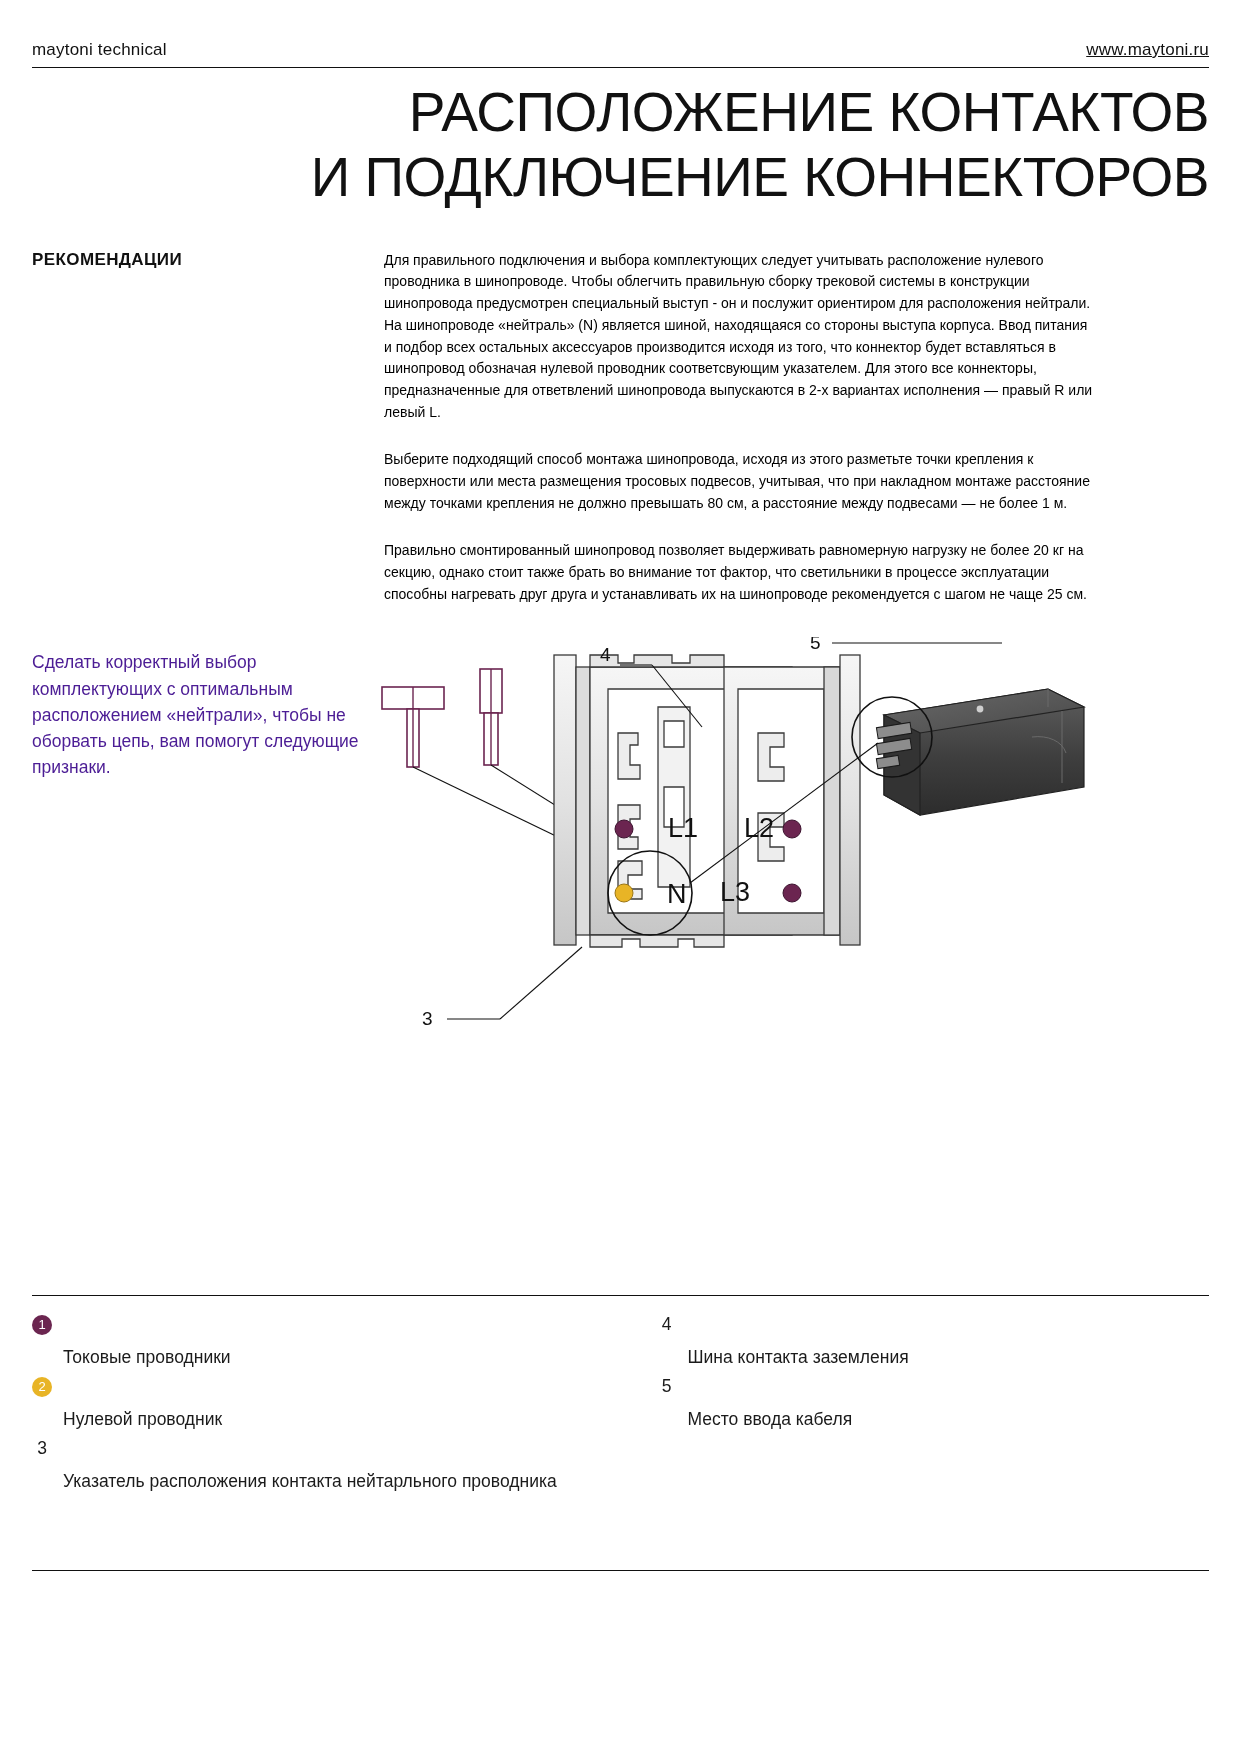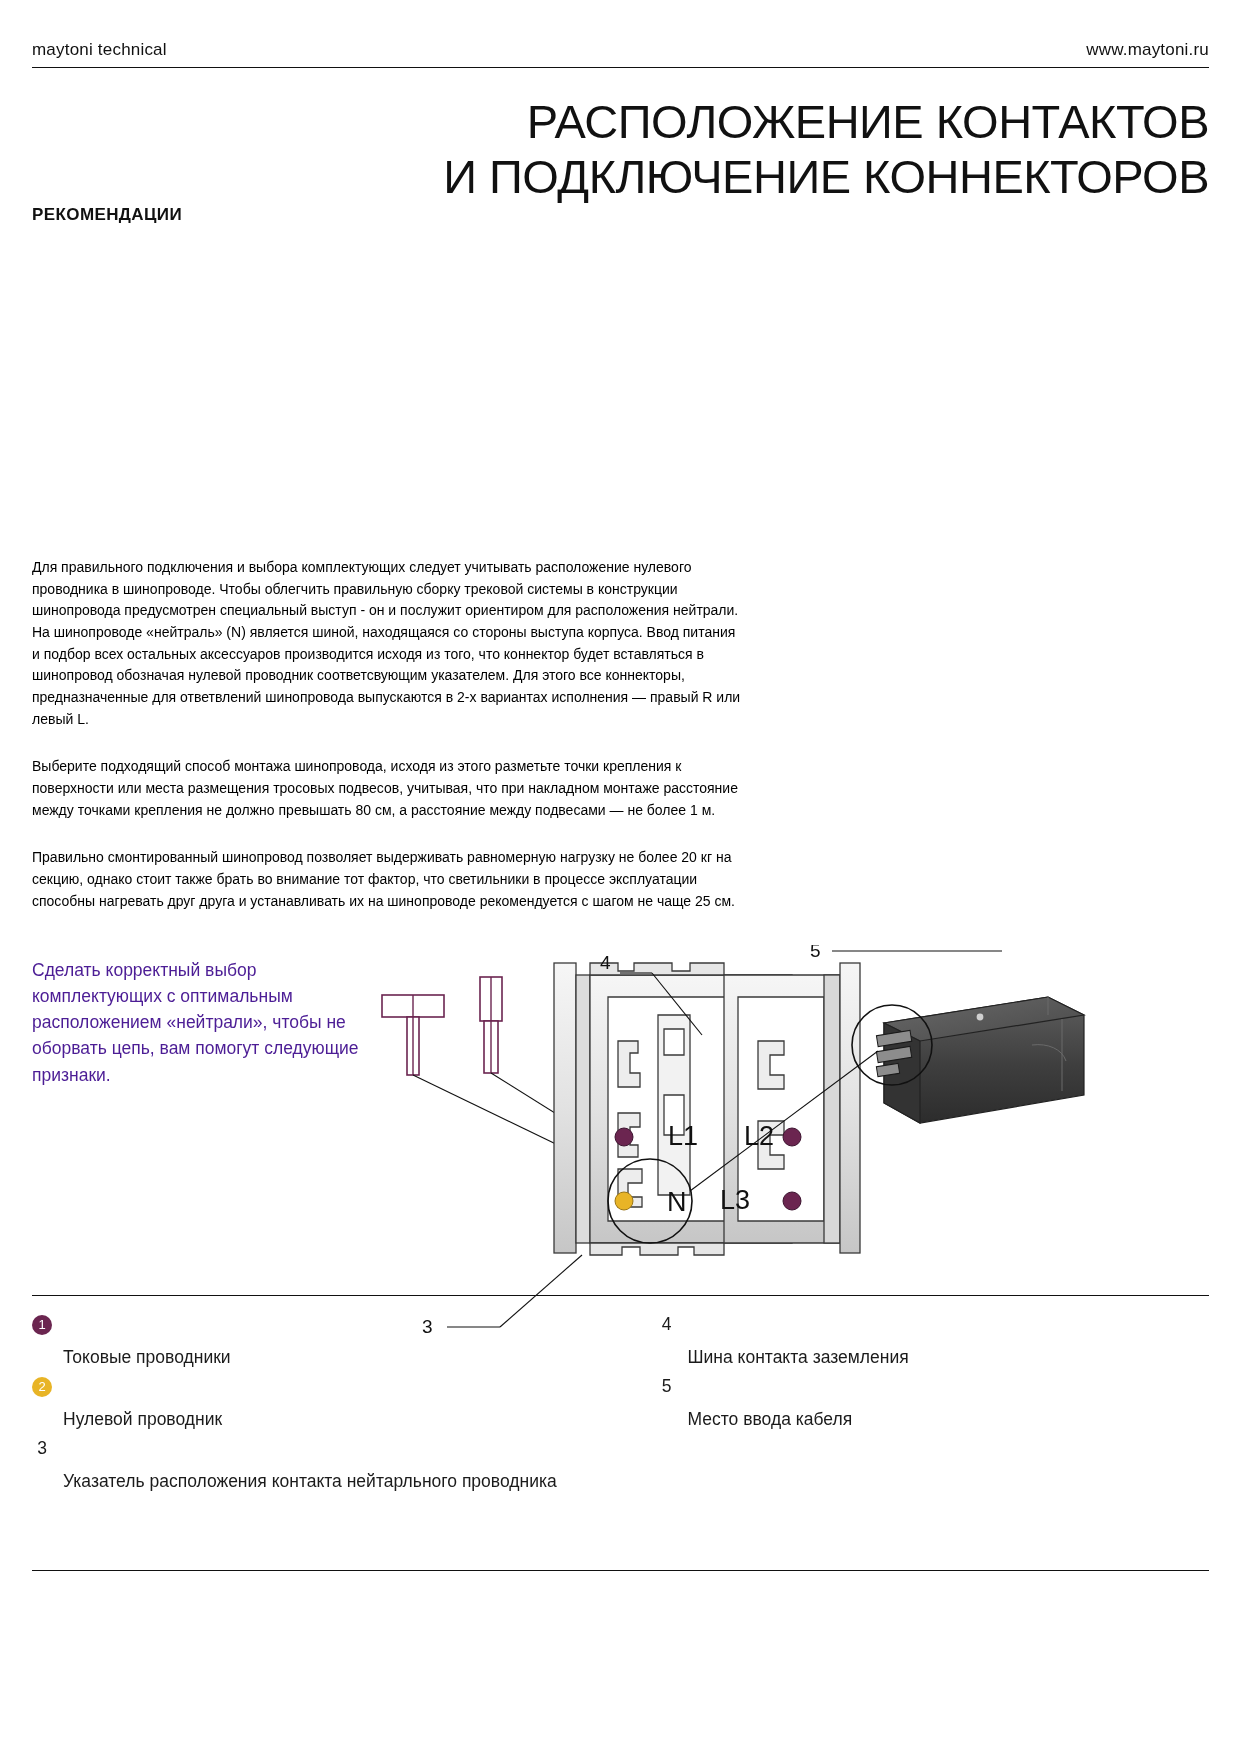--- a/index.html
+++ b/index.html
@@ -29,38 +29,38 @@
     justify-content: space-between;
     align-items: flex-end;
     font-size: 17px;
     color: #111;
     padding-top: 40px;
     padding-bottom: 7px;
     border-bottom: 1.5px solid #111;
     letter-spacing: 0.2px;
   }
   .header .brand { font-weight: 400; }
-  .header .site  { font-weight: 400; }
+  .header .site  { font-weight: 400; text-decoration: underline; }
 
   
   .title {
     text-align: right;
-    margin-top: 26px;
-    font-size: 47px;
+    margin-top: 12px;
+    font-size: 55px;
     line-height: 1.18;
     font-weight: 400;
     letter-spacing: -0.5px;
     color: #111;
   }
   .title span { display: block; }
 
   
   .content {
     display: flex;
-    flex-direction: column;
+    margin-top: 40px;
   }
   .col-left {
     width: 352px;
     flex: 0 0 352px;
     padding-right: 20px;
     box-sizing: border-box;
   }
   .col-right {
     flex: 1 1 auto;
   }

